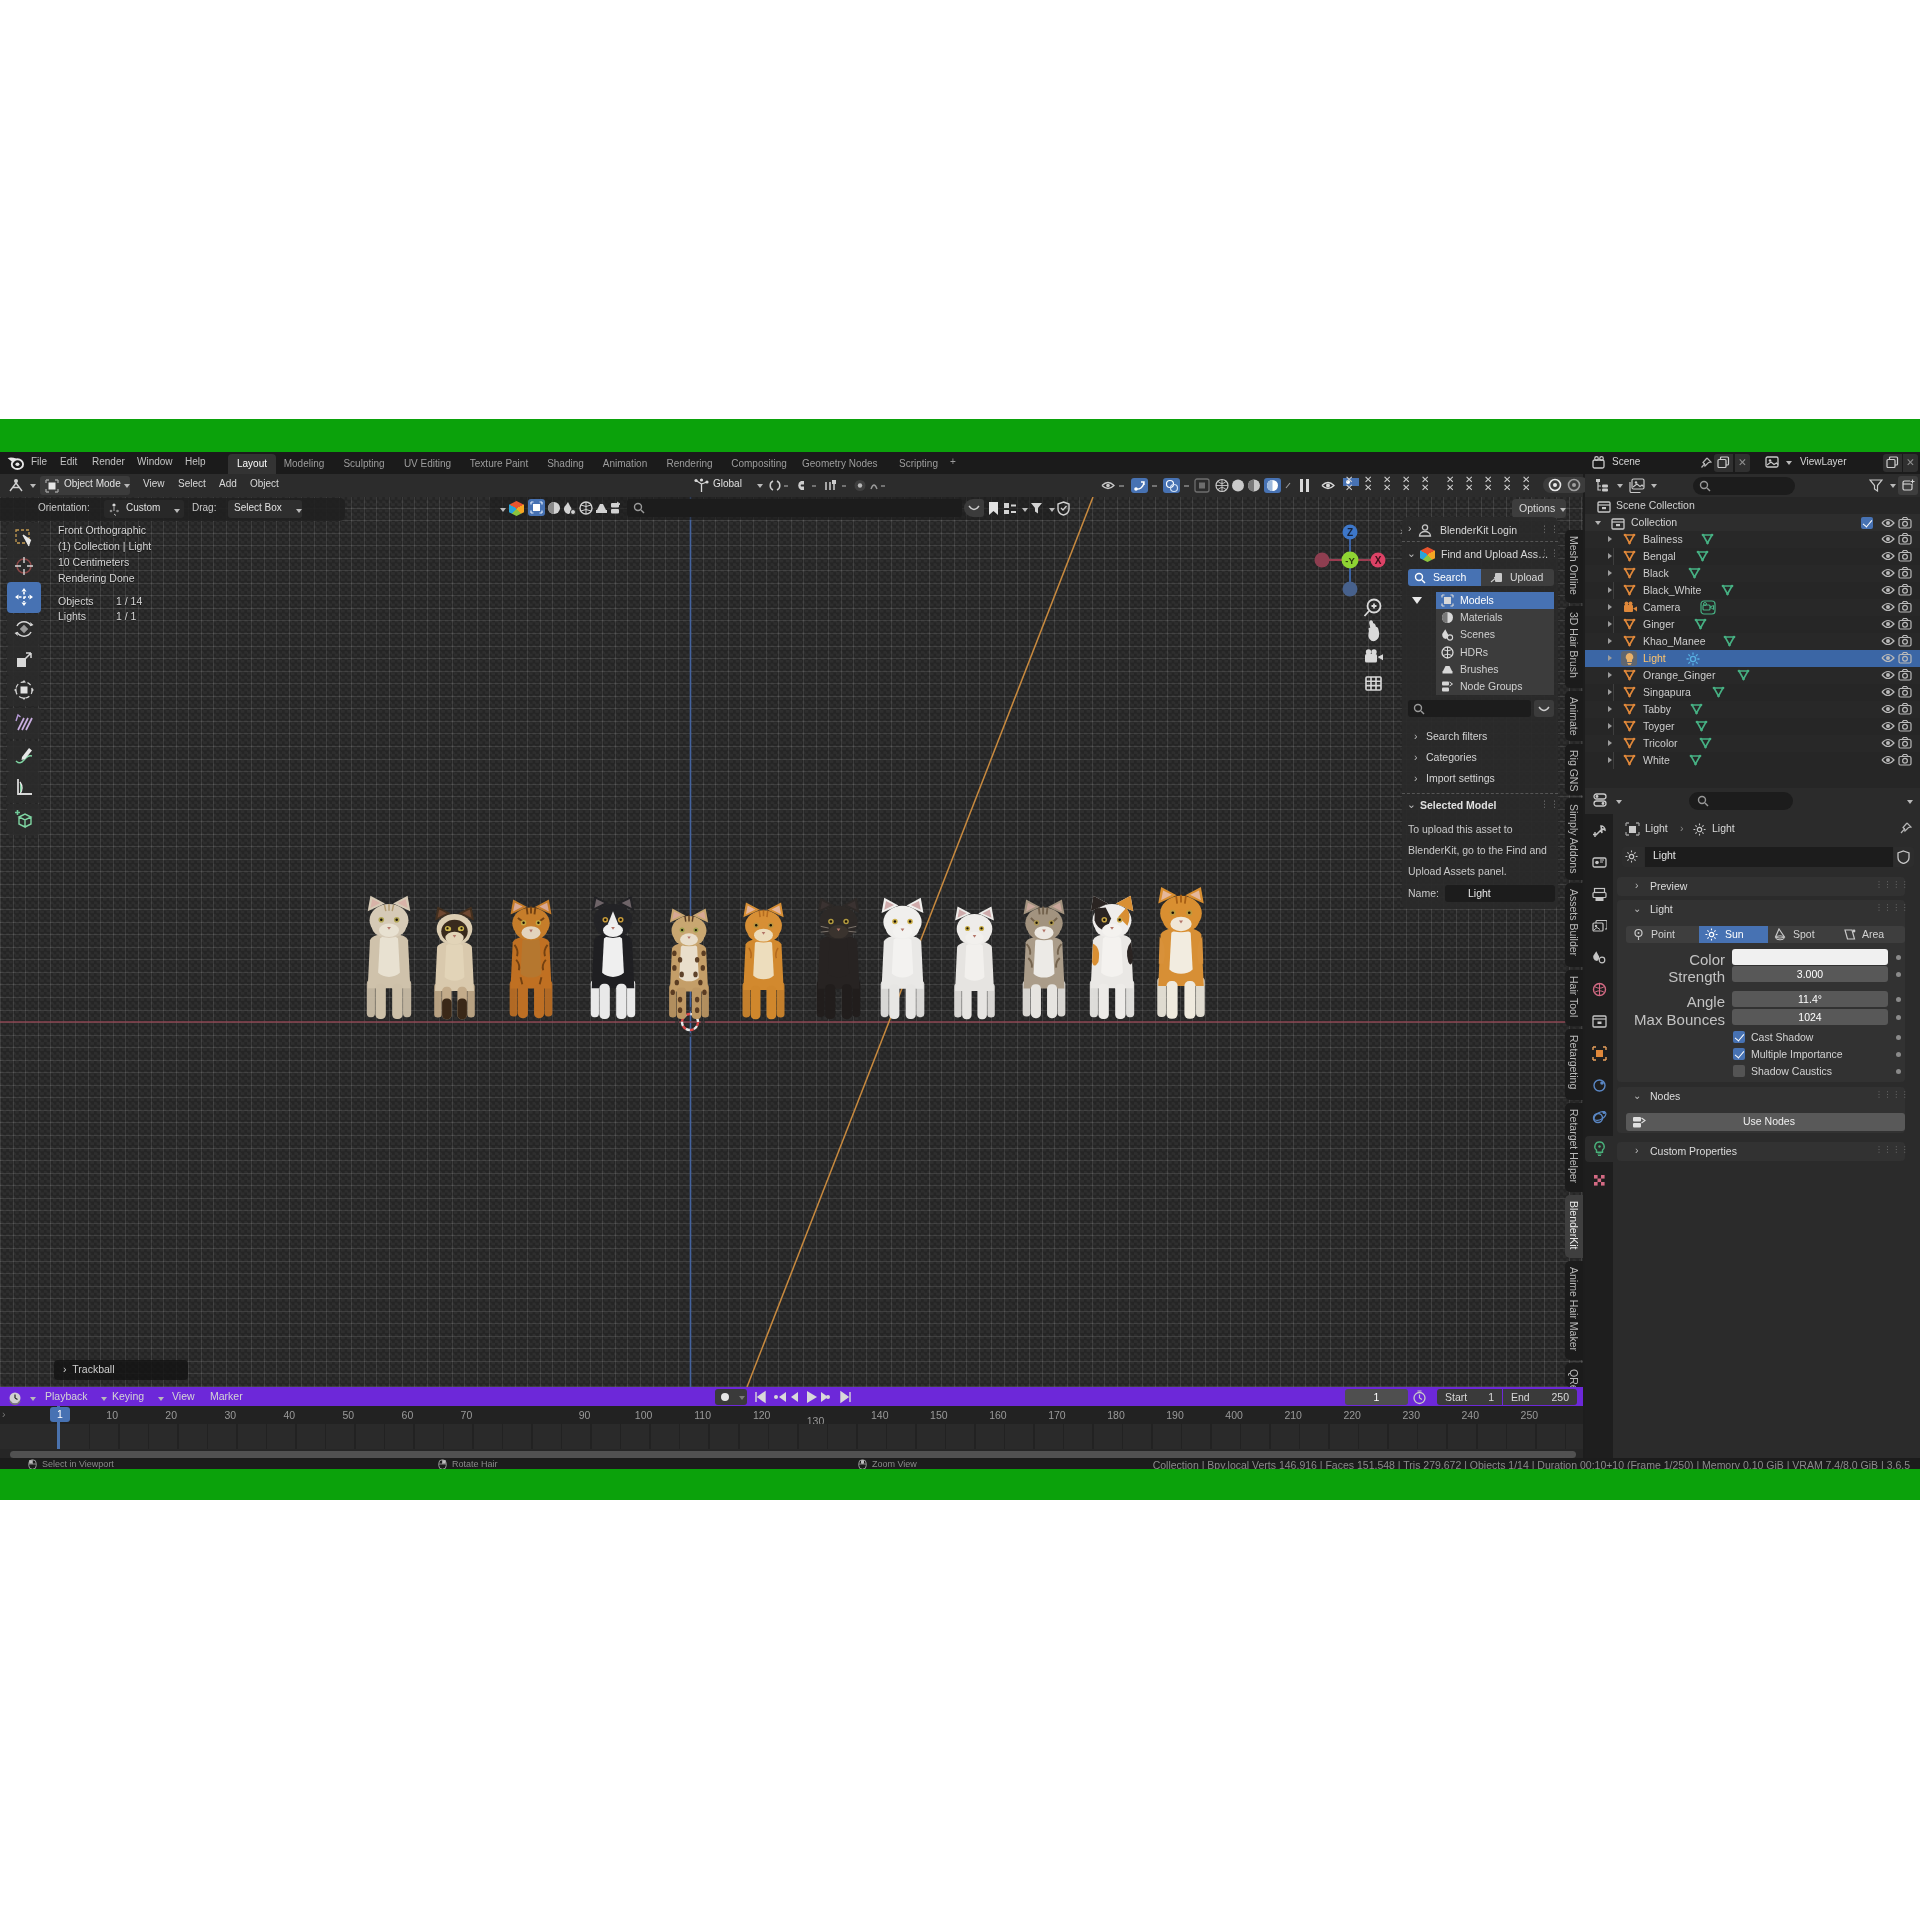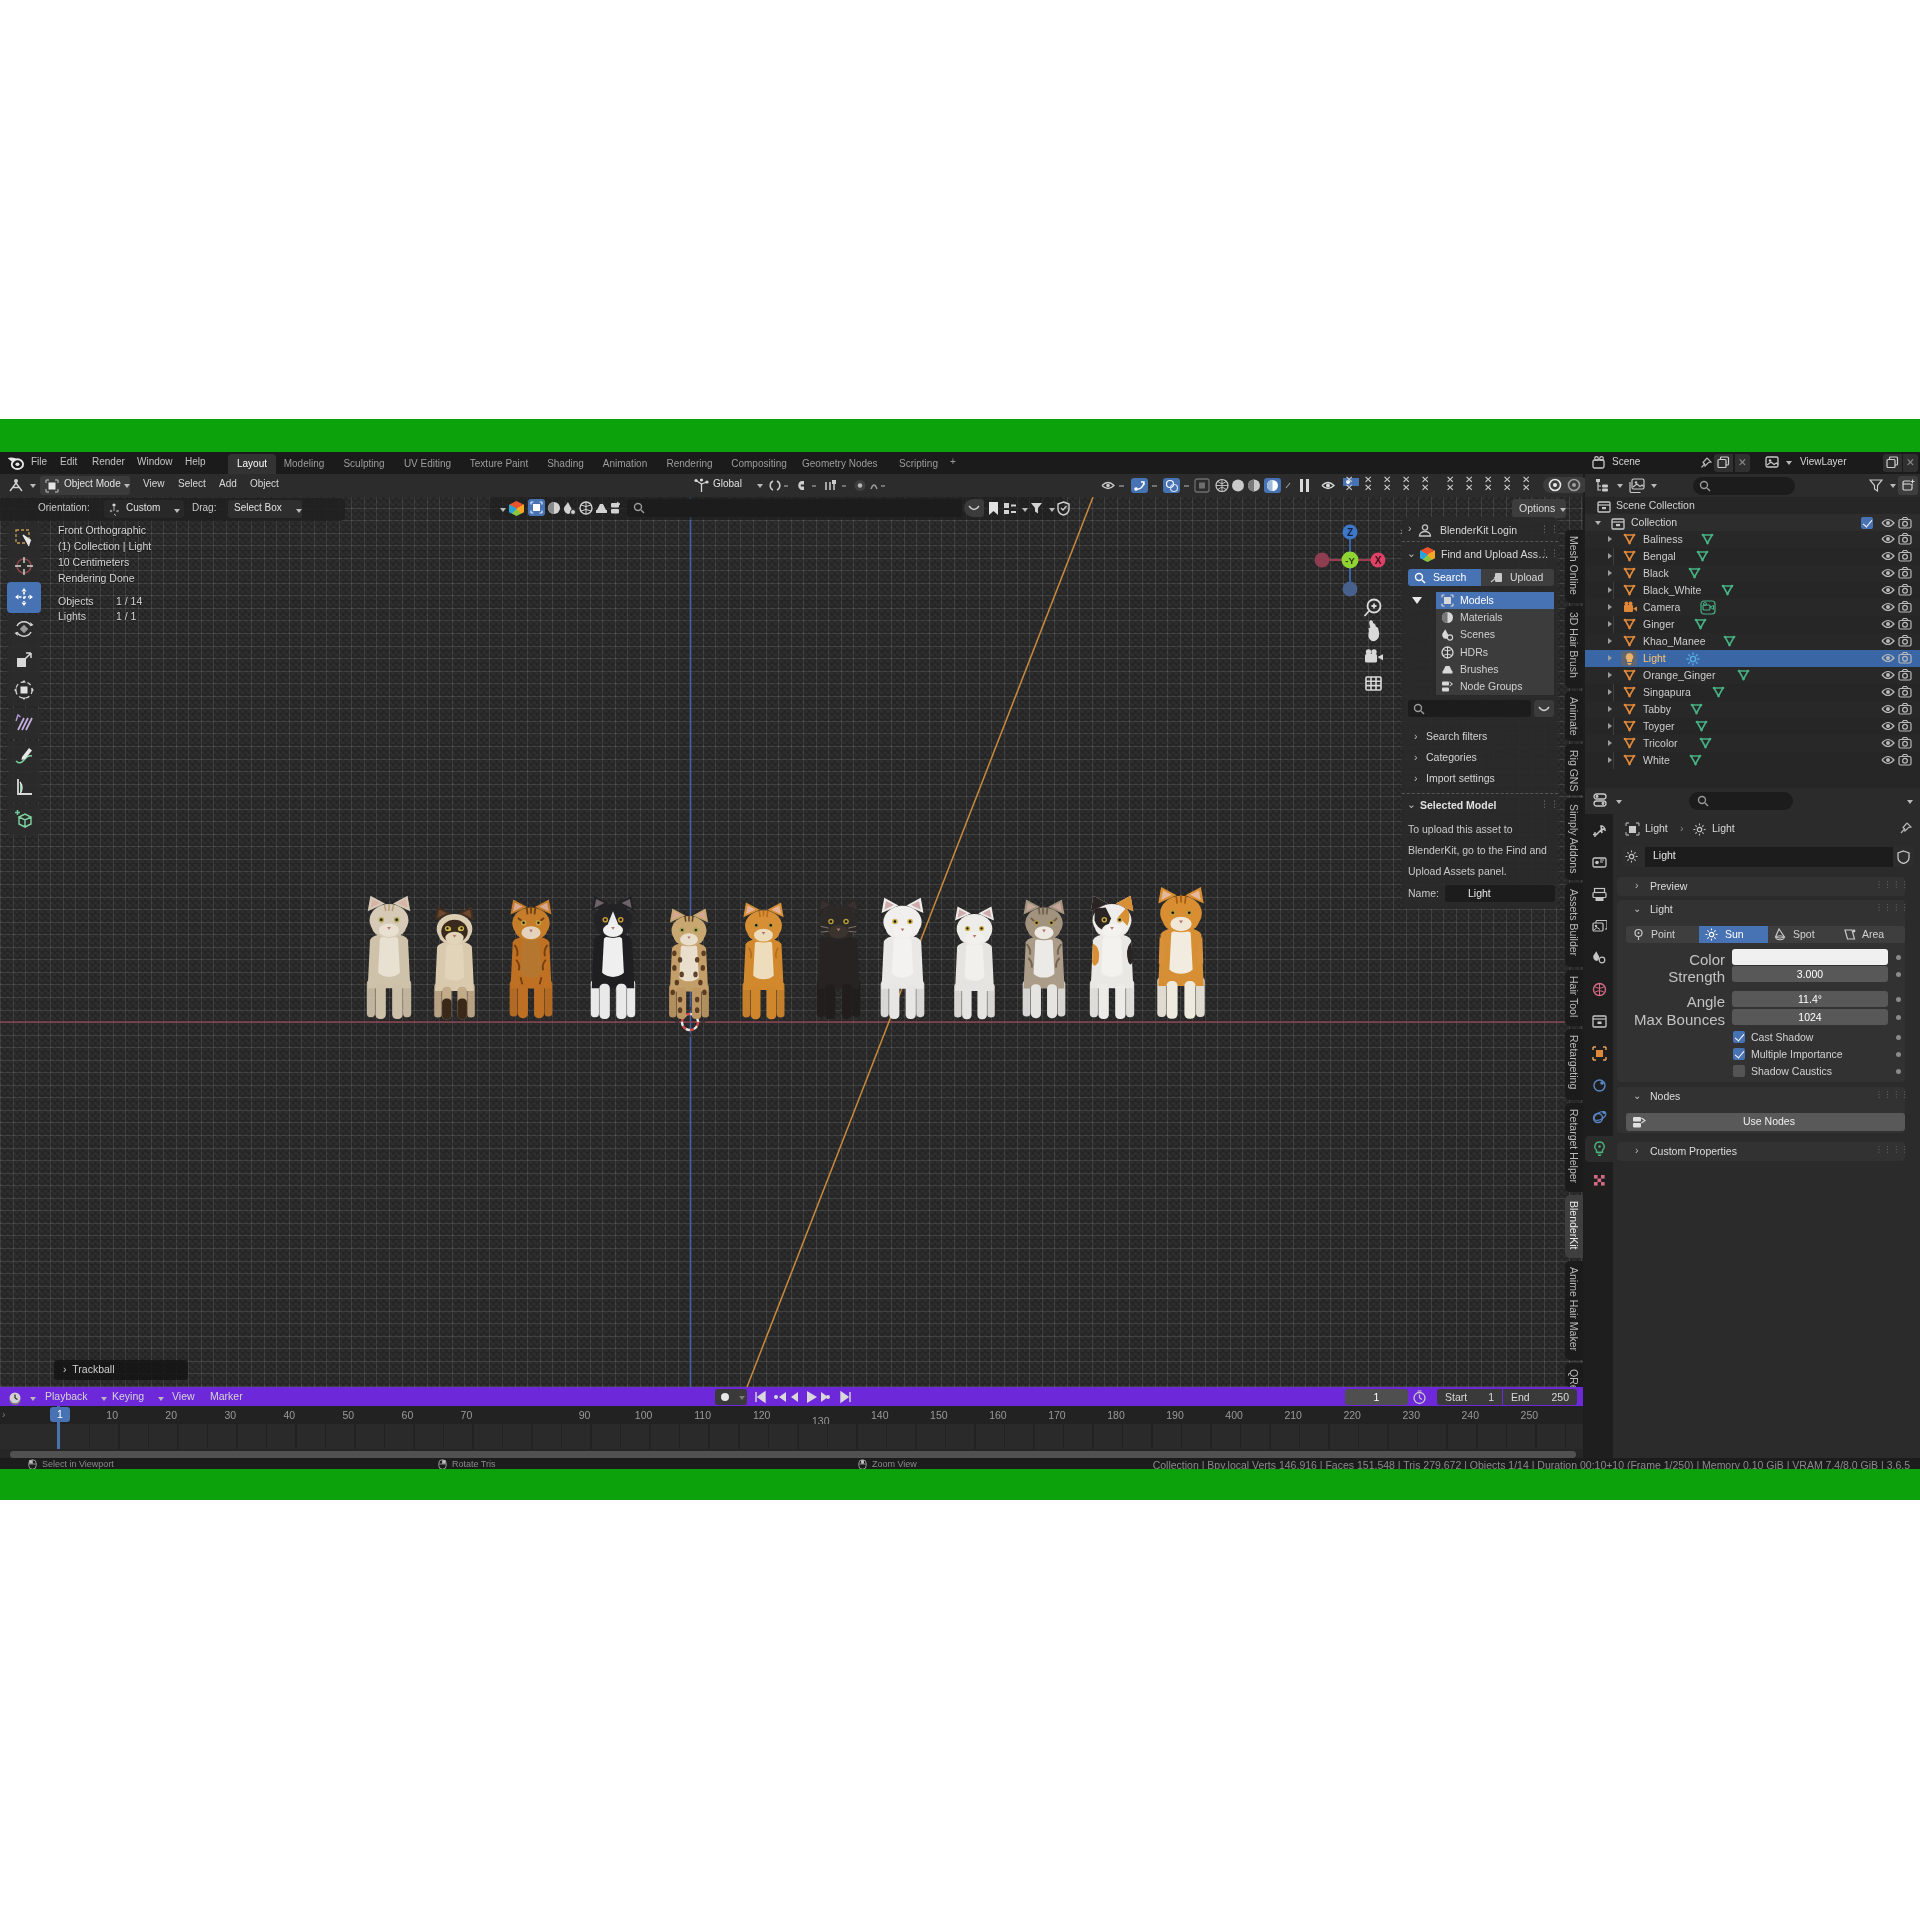--- a/index.html
+++ b/index.html
@@ -1424,21 +1424,21 @@
           <span class="abs" style="left:216.245px;top:3px;width:28px;text-align:center">30</span>
           <span class="abs" style="left:275.295px;top:3px;width:28px;text-align:center">40</span>
           <span class="abs" style="left:334.345px;top:3px;width:28px;text-align:center">50</span>
           <span class="abs" style="left:393.39500000000004px;top:3px;width:28px;text-align:center">60</span>
           <span class="abs" style="left:452.445px;top:3px;width:28px;text-align:center">70</span>
           <span class="abs" style="left:511.495px;top:20px;width:28px;text-align:right">80</span>
           <span class="abs" style="left:570.5450000000001px;top:3px;width:28px;text-align:center">90</span>
           <span class="abs" style="left:629.595px;top:3px;width:28px;text-align:center">100</span>
           <span class="abs" style="left:688.645px;top:3px;width:28px;text-align:center">110</span>
           <span class="abs" style="left:747.695px;top:3px;width:28px;text-align:center">120</span>
-          <span class="abs" style="left:806.745px;top:9px;width:28px;text-align:center">130</span>
+          <span class="abs" style="left:806.745px;top:9px;width:28px;text-align:left">130</span>
           <span class="abs" style="left:865.7950000000001px;top:3px;width:28px;text-align:center">140</span>
           <span class="abs" style="left:924.845px;top:3px;width:28px;text-align:center">150</span>
           <span class="abs" style="left:983.8950000000001px;top:3px;width:28px;text-align:center">160</span>
           <span class="abs" style="left:1042.9450000000002px;top:3px;width:28px;text-align:center">170</span>
           <span class="abs" style="left:1101.9950000000001px;top:3px;width:28px;text-align:center">180</span>
           <span class="abs" style="left:1161.045px;top:3px;width:28px;text-align:center">190</span>
           <span class="abs" style="left:1220.095px;top:3px;width:28px;text-align:center">400</span>
           <span class="abs" style="left:1279.145px;top:3px;width:28px;text-align:center">210</span>
           <span class="abs" style="left:1338.1950000000002px;top:3px;width:28px;text-align:center">220</span>
           <span class="abs" style="left:1397.2450000000001px;top:3px;width:28px;text-align:center">230</span>
@@ -1509,21 +1509,21 @@
           <rect x="0.8" y="0.8" width="7.4" height="9.4" rx="3.5" fill="none" stroke="#9a9a9a" stroke-width="1"></rect>
           <path d="M4.5 1 v4 M1 5 h7" stroke="#9a9a9a" stroke-width="0.9"></path>
           <rect x="1.2" y="1.2" width="3" height="3.4" fill="#bdbdbd"></rect>
         </svg>
         <span class="abs" style="left:42px;top:0.5px">Select in Viewport</span>
         <svg class="abs" style="left:438px;top:1px" width="9" height="11" viewBox="0 0 9 11">
           <rect x="0.8" y="0.8" width="7.4" height="9.4" rx="3.5" fill="none" stroke="#9a9a9a" stroke-width="1"></rect>
           <path d="M4.5 1 v4 M1 5 h7" stroke="#9a9a9a" stroke-width="0.9"></path>
           <rect x="4.6" y="1.2" width="3" height="3.4" fill="#bdbdbd"></rect>
         </svg>
-        <span class="abs" style="left:452px;top:0.5px">Rotate Tris</span>
+        <span class="abs" style="left:452px;top:0.5px">Rotate Hair</span>
         <svg class="abs" style="left:858px;top:1px" width="9" height="11" viewBox="0 0 9 11">
           <rect x="0.8" y="0.8" width="7.4" height="9.4" rx="3.5" fill="none" stroke="#9a9a9a" stroke-width="1"></rect>
           <path d="M4.5 1 v4 M1 5 h7" stroke="#9a9a9a" stroke-width="0.9"></path>
           <rect x="3" y="1.2" width="3" height="3.4" fill="#bdbdbd"></rect>
         </svg>
         <span class="abs" style="left:872px;top:0.5px">Zoom View</span>
         <span class="abs" style="left:1145px;top:0.5px;width:765px;text-align:right;font-size:10.5px">Collection | Bpy.local Verts 146,916 | Faces 151,548 | Tris 279,672 | Objects 1/14 | Duration 00:10+10 (Frame 1/250) | Memory 0.10 GiB | VRAM 7.4/8.0 GiB | 3.6.5</span>
       </div>
 </div>
 <div class="greenbot"></div>

